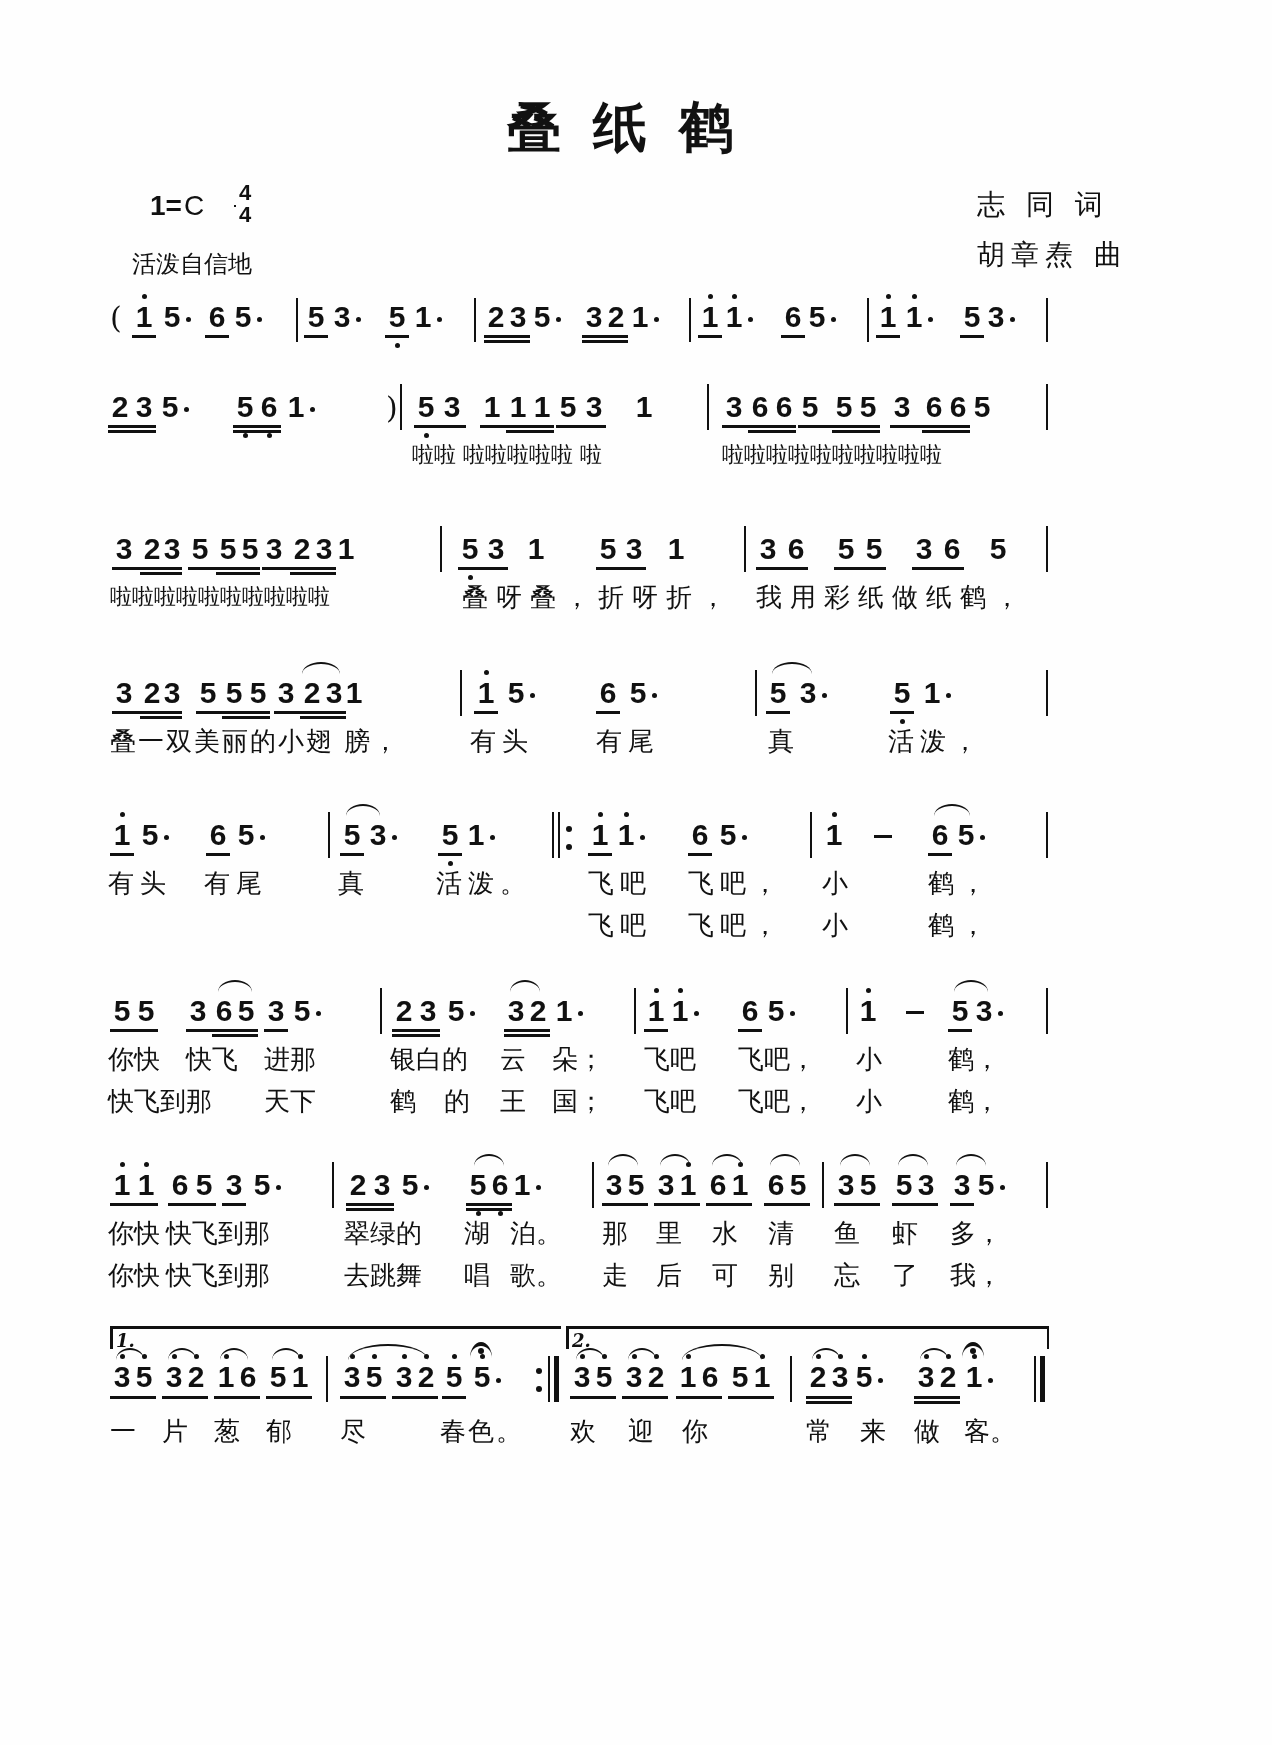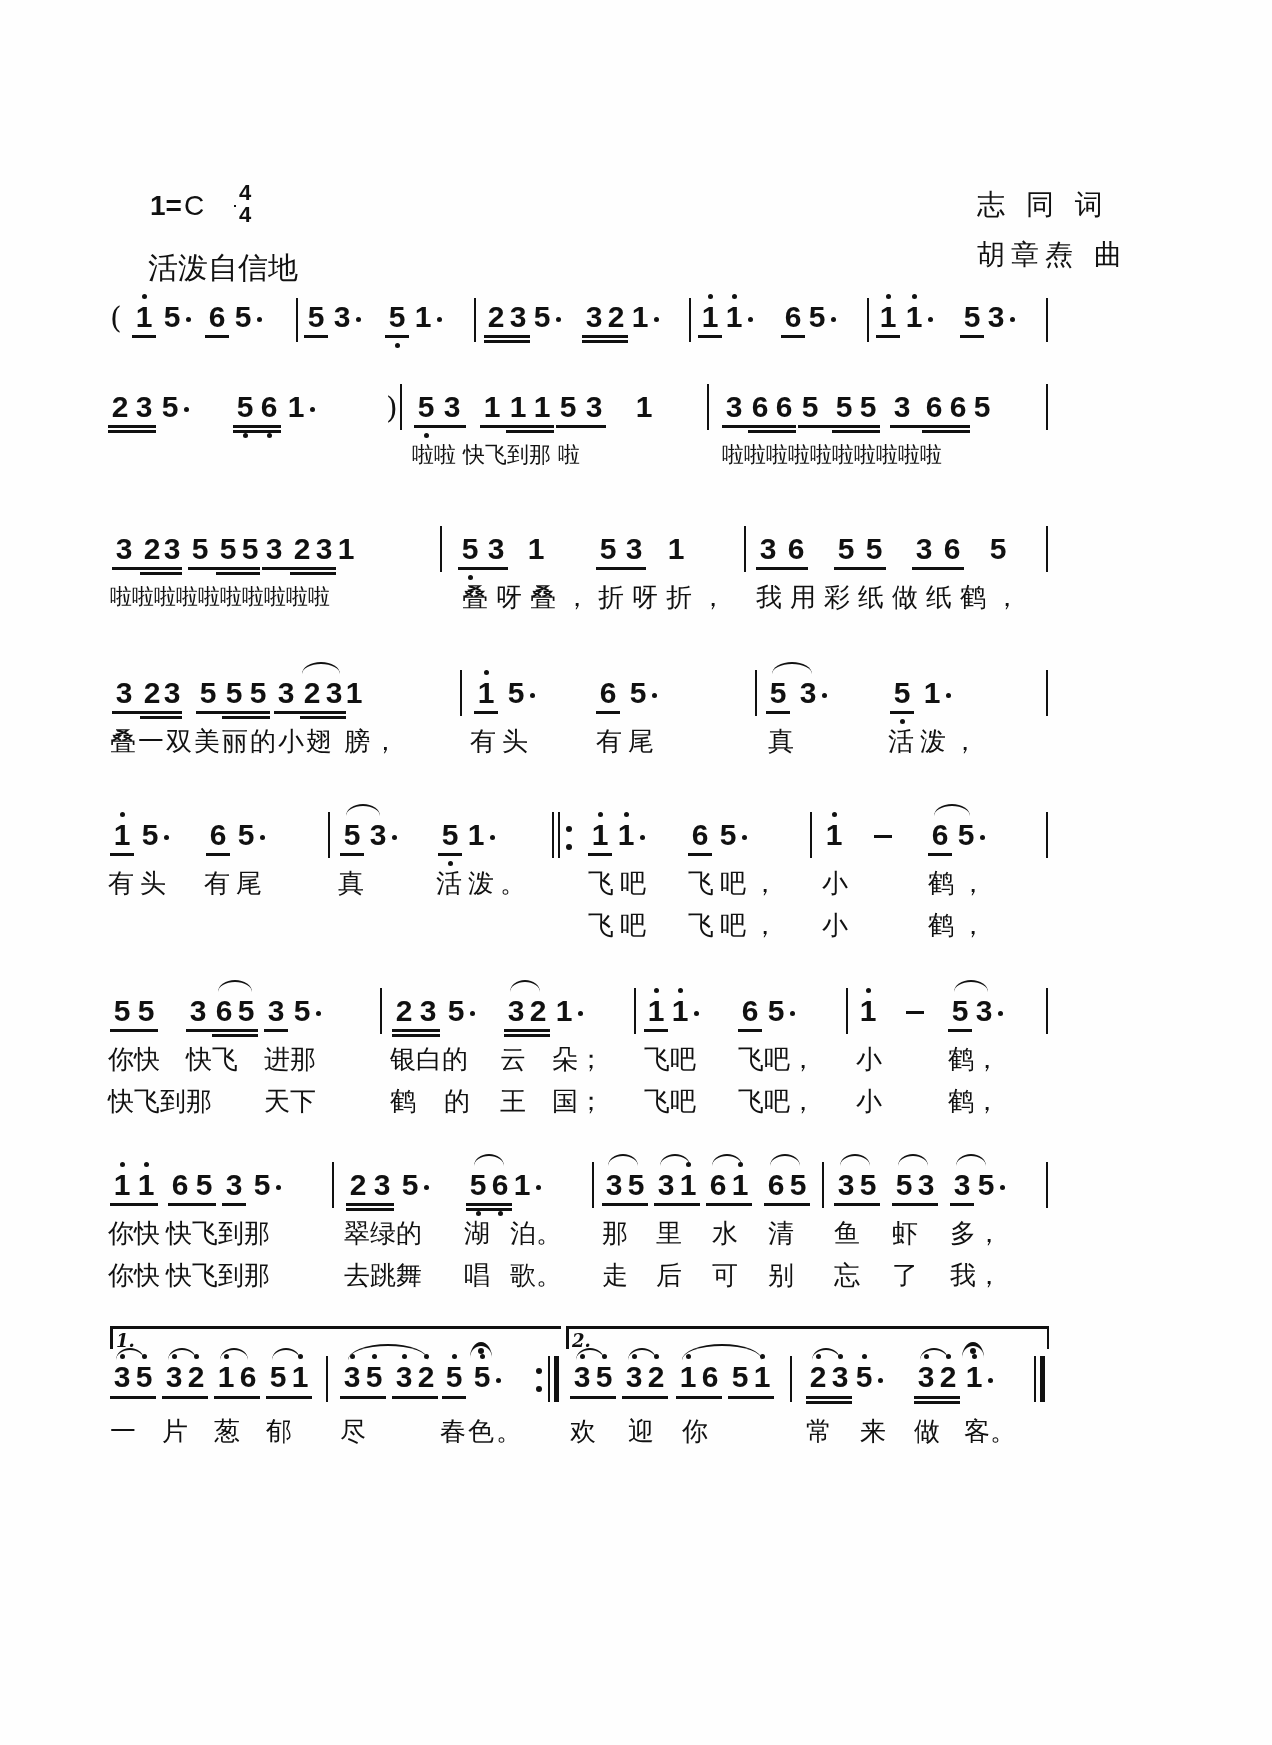--- a/index.html
+++ b/index.html
@@ -8,21 +8,21 @@
     font-family: "DejaVu Sans", sans-serif; color: #111;
   }
   .page { position: absolute; left: 0; top: 0; width: 1272px; height: 1745px; background: #fefefe; }
   .title { position: absolute; left: 0; width: 1272px; top: 92px; text-align: center;
     font-family: "DejaVu Serif", serif; font-size: 54px; font-weight: bold; letter-spacing: 32px; }
   .key { position: absolute; left: 150px; top: 190px; font-size: 28px; font-weight: bold; font-family: "Liberation Sans", sans-serif; }
   .key .c { font-weight: normal; margin-left: 2px; }
   .timesig { position: absolute; left: 234px; top: 182px; width: 22px; text-align: center;
     font-family: "Liberation Sans", sans-serif; font-weight: bold; font-size: 22px; line-height: 22px; }
   .timesig .bar { height: 2px; background: #111; margin: 1px 0; }
-  .tempo { position: absolute; left: 148px; top: 248px; font-size: 30px; }
+  .tempo { position: absolute; left: 132px; top: 248px; font-size: 24px; }
   .credit { position: absolute; left: 977px; font-size: 28px; letter-spacing: 6px; }
   .row { position: absolute; left: 0; width: 1272px; }
   .note { position: absolute; font-family: "Liberation Sans", sans-serif; font-weight: bold; font-size: 30px; line-height: 34px; text-align: center; width: 24px; }
   .hi::before { content: ""; position: absolute; left: 10px; top: -6px; width: 5px; height: 5px; border-radius: 50%; background: #111; }
   .lo::after { content: ""; position: absolute; left: 10px; bottom: -14px; width: 5px; height: 5px; border-radius: 50%; background: #111; }
   .dot { position: absolute; width: 5px; height: 5px; border-radius: 50%; background: #111; }
   .ul { position: absolute; height: 3px; background: #111; }
   .bar { position: absolute; width: 2px; background: #111; }
   .bar.thick { width: 5px; }
   .lyric { position: absolute; font-family: "DejaVu Serif", serif; font-size: 26px; line-height: 30px; white-space: pre; }
@@ -37,20 +37,21 @@
   .repeat-dots { position: absolute; width: 6px; }
   .repeat-dots::before, .repeat-dots::after { content: ""; position: absolute; left: 0; width: 6px; height: 6px; border-radius: 50%; background: #111; }
   .repeat-dots::before { top: 0; }
   .repeat-dots::after { top: 18px; }
 </style>
 </head>
 <body>
 
 <div class="page">
 
+  <div class="title">叠纸鹤</div>
 
   <div class="key"><span>1=</span><span class="c">C</span></div>
   <div class="timesig">
     <div>4</div>
     <div class="bar"></div>
     <div>4</div>
   </div>
   <div class="tempo">活泼自信地</div>
   <div class="credit" style="top:186px">志 同 词</div>
   <div class="credit" style="top:236px">胡章焘 曲</div>
@@ -153,21 +154,21 @@
     <div class="ul" style="left:798px;top:35px;width:82px"></div>
     <div class="ul" style="left:832px;top:40px;width:48px"></div>
     <span class="note" style="left:890px;top:0">3</span>
     <span class="note" style="left:922px;top:0">6</span>
     <span class="note" style="left:946px;top:0">6</span>
     <div class="ul" style="left:890px;top:35px;width:80px"></div>
     <div class="ul" style="left:922px;top:40px;width:48px"></div>
     <span class="note" style="left:970px;top:0">5</span>
     <div class="bar" style="left:1046px;top:-6px;height:46px"></div>
 
-    <span class="lyric" style="left:412px;top:50px;font-size:22px">啦啦 快飞到那 啦</span>
+    <span class="lyric" style="left:412px;top:50px;font-size:22px">啦啦 啦啦啦啦啦 啦</span>
     <span class="lyric" style="left:722px;top:50px;font-size:22px">啦啦啦啦啦啦啦啦啦啦</span>
   </div>
 
   <div class="row" style="top:532px">
     <span class="note" style="left:112px;top:0;font-weight:bold">3</span>
     <span class="note" style="left:140px;top:0">2</span>
     <span class="note" style="left:160px;top:0">3</span>
     <div class="ul" style="left:112px;top:35px;width:70px"></div>
     <div class="ul" style="left:140px;top:40px;width:42px"></div>
     <span class="note" style="left:188px;top:0">5</span>

